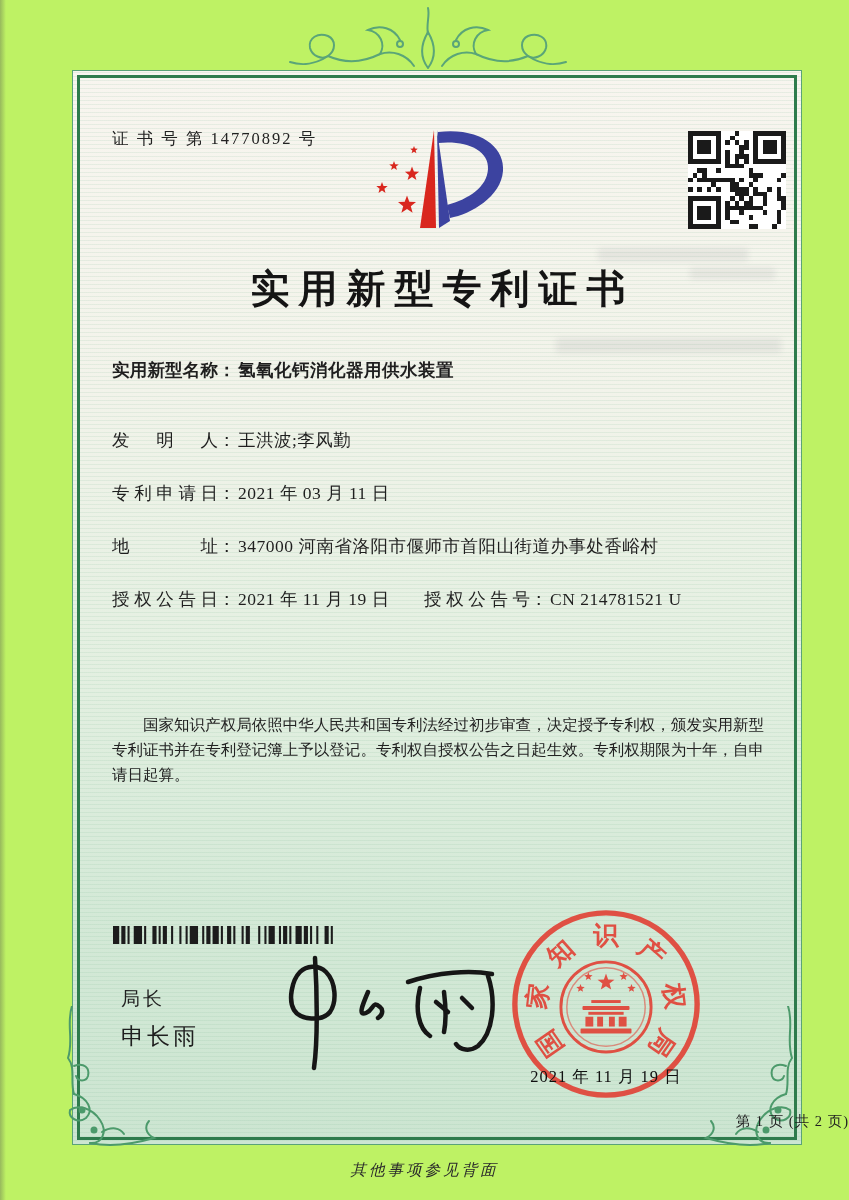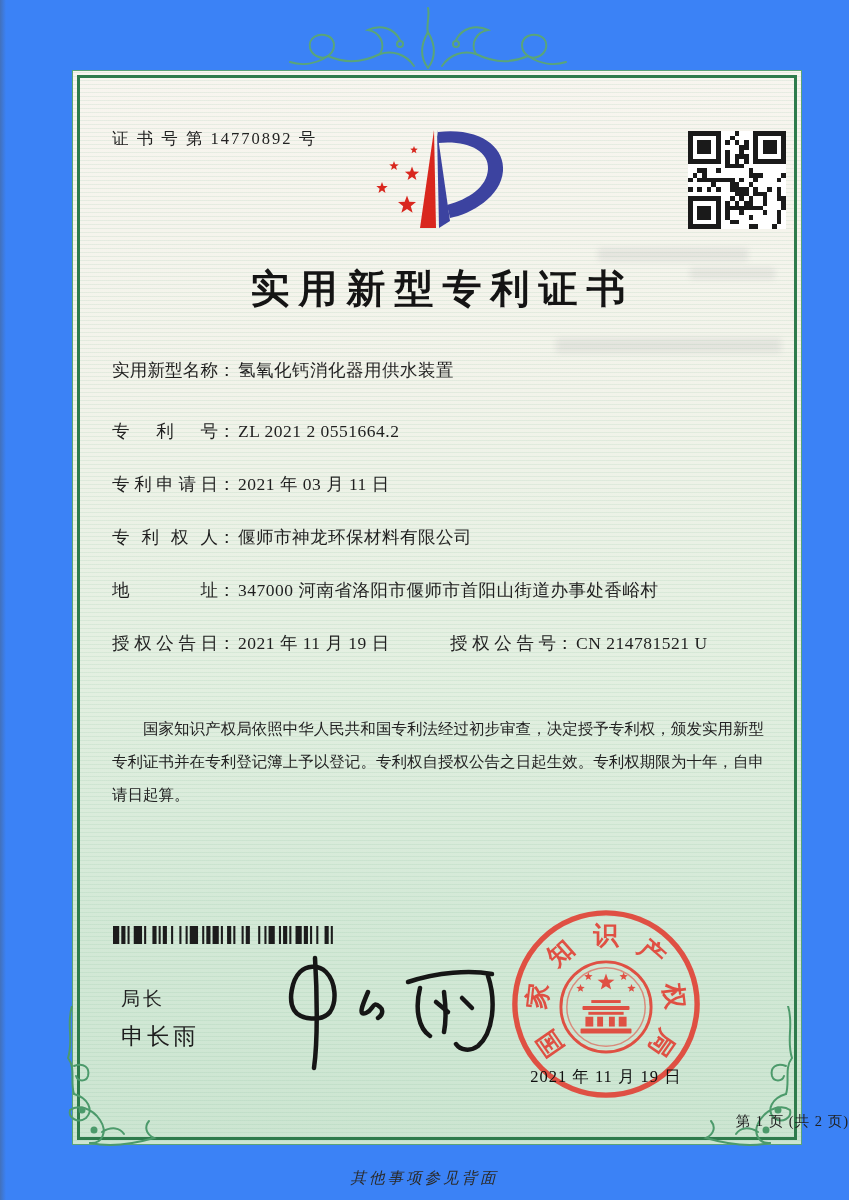--- a/index.html
+++ b/index.html
@@ -1,18 +1,18 @@
 <!DOCTYPE html>
 <html><head>
 <meta charset="utf-8">
 <style>
   html,body{margin:0;padding:0;background:#e8e6e0;}
   .page{
     position:relative; width:849px; height:1200px; margin:0 auto;
-    background:#3b82f6; overflow:hidden;
+    background:#bef264; overflow:hidden;
     font-family:"Liberation Serif","DejaVu Serif",serif;
     color:#1f1f1f;
   }
   .scan-edge{position:absolute;left:0;top:0;width:6px;height:100%;
     background:linear-gradient(to right,rgba(80,80,78,.35),rgba(80,80,78,0));}
   
   .paper{
     position:absolute; left:72px; top:70px; width:730px; height:1075px;
     background:
       repeating-linear-gradient(0deg, rgba(125,185,148,.14) 0 1px, rgba(125,185,148,0) 1px 4px),
@@ -21,38 +21,38 @@
   .frame-outer{position:absolute; left:72px; top:70px; width:730px; height:1075px;
     border:1.5px solid #5aa377; box-sizing:border-box;}
   .frame-inner{position:absolute; left:77px; top:75px; width:720px; height:1065px;
     border:3px solid #2e7b4c; box-sizing:border-box;}
   .abs{position:absolute;}
   .cert-no{left:112px; top:128px; font-size:16.5px; letter-spacing:2px; color:#222;}
   .title{left:0; top:262px; width:849px; text-align:center;
     font-size:39px; font-weight:600; letter-spacing:9px; color:#141414;padding-left:18px;}
   .fields{left:112px; top:356px; width:660px; font-size:17.5px; line-height:29px;}
   .field-row{margin-bottom:24px; white-space:nowrap;}
-  .field-row.first{margin-bottom:32px;}
+  .field-row.first{margin-bottom:41px;font-weight:bold;}
   .lbl{display:inline-block; width:106px; text-align:justify; text-align-last:justify; vertical-align:top;}
   .colon{display:inline-block; width:20px; vertical-align:top;}
   .val{letter-spacing:.5px;}
   .grant-row{white-space:nowrap;}
-  .grant-pair2{margin-left:56px;}
-  .paras{left:112px; top:712px; width:652px; font-size:15.5px; line-height:33px; color:#222;}
+  .grant-pair2{margin-left:30px;}
+  .paras{left:112px; top:712px; width:652px; font-size:15.5px; line-height:25px; color:#222;}
   .paras p{margin:0; text-indent:2em; text-align:justify;}
   .barcode{left:113px; top:926px; width:224px; height:18px;}
   .signer-title{left:121px; top:986px; font-size:19px; letter-spacing:3px;text-align:right;}
   .signer-name{left:121px; top:1021px; font-size:23px; letter-spacing:3px;}
   .signature{left:250px; top:945px;}
   .seal{left:508px; top:906px; opacity:.88;}
   .seal-date{left:506px; top:1066px; width:200px; text-align:center; font-size:16.5px;
     letter-spacing:1px; color:#101010; z-index:5;}
   .page-info{left:0; top:1112px; width:849px; text-align:right; font-size:14.5px; letter-spacing:1px;}
   .back-note{left:0; top:1160px; width:849px; text-align:center; font-size:15.5px;
-    letter-spacing:3px; color:#2b2b2b; font-style:italic;margin-top:8px;}
+    letter-spacing:3px; color:#2b2b2b; font-style:italic;}
   .ghost{position:absolute; background:rgba(125,125,130,.12); filter:blur(3px); border-radius:3px;}
   .qr{left:688px; top:131px;}
   .logo{left:346px; top:118px;}
   .ornament-top{left:288px; top:4px;}
   .flourish-bl{left:58px; top:1006px;}
   .flourish-br{left:702px; top:1006px; transform:scaleX(-1);}
 </style>
 </head>
 <body>
 
@@ -322,27 +322,24 @@
   <div class="ghost" style="left:556px;top:338px;width:225px;height:15px;"></div>
   <div class="ghost" style="left:690px;top:268px;width:85px;height:11px;"></div>
 
   <div class="abs title">实用新型专利证书</div>
 
   <div class="abs fields">
     <div class="field-row first">
       <span class="lbl">实用新型名称</span><span class="colon">：</span><span class="val">氢氧化钙消化器用供水装置</span>
     </div>
     <div class="field-row">
-      <span class="lbl">专利号</span><span class="colon">：</span><span class="val">ZL 2021 2 0551664.2</span>
+      <span class="lbl">发明人</span><span class="colon">：</span><span class="val">王洪波;李风勤</span>
     </div>
     <div class="field-row">
       <span class="lbl">专利申请日</span><span class="colon">：</span><span class="val">2021 年 03 月 11 日</span>
-    </div>
-    <div class="field-row">
-      <span class="lbl">专利权人</span><span class="colon">：</span><span class="val">偃师市神龙环保材料有限公司</span>
     </div>
     <div class="field-row">
       <span class="lbl">地址</span><span class="colon">：</span><span class="val">347000 河南省洛阳市偃师市首阳山街道办事处香峪村</span>
     </div>
     <div class="field-row grant-row">
       <span>
         <span class="lbl">授权公告日</span><span class="colon">：</span><span class="val">2021 年 11 月 19 日</span>
       </span>
       <span class="grant-pair2">
         <span class="lbl">授权公告号</span><span class="colon">：</span><span class="val">CN 214781521 U</span>

